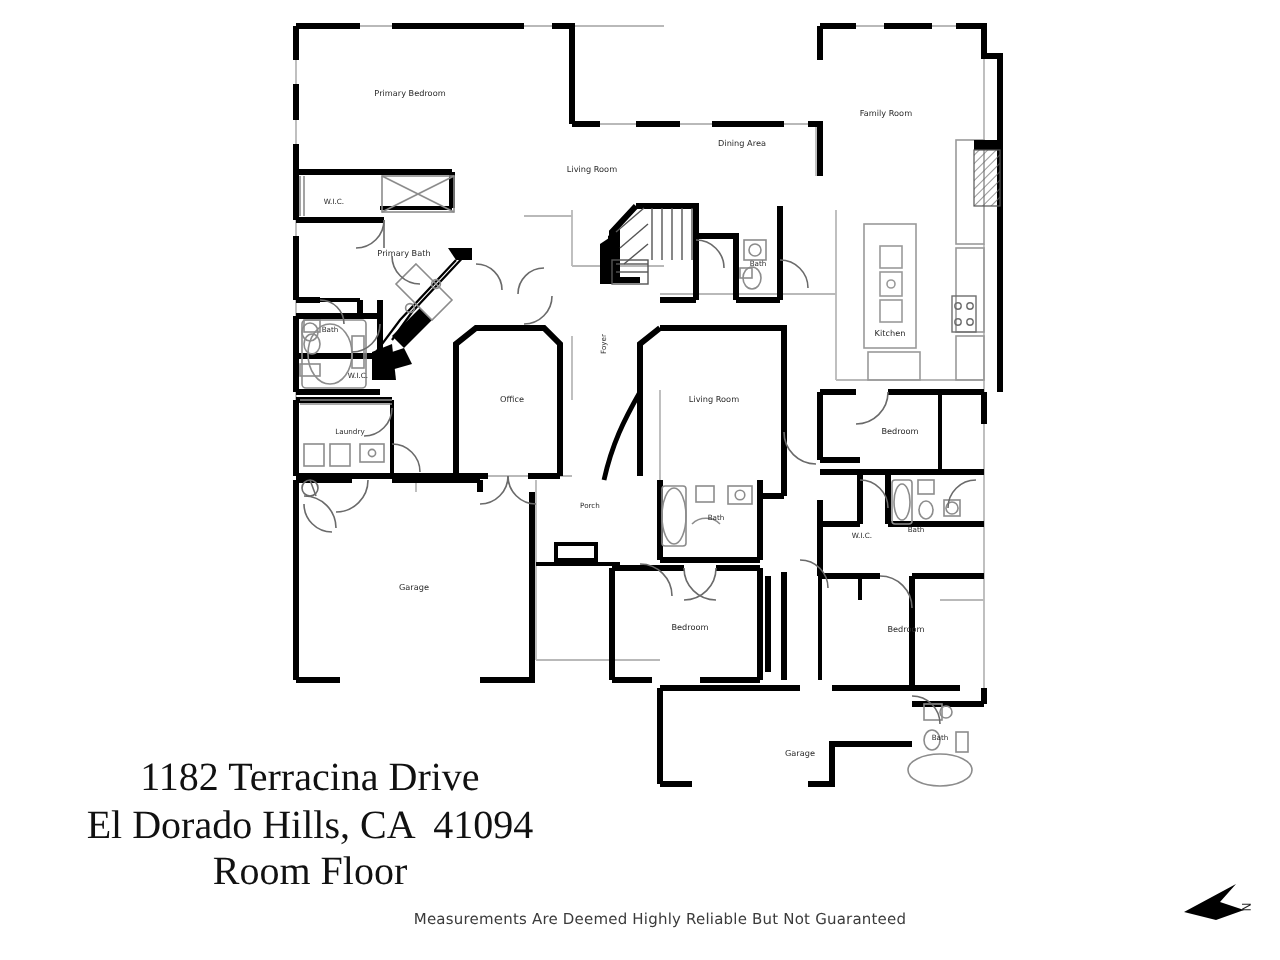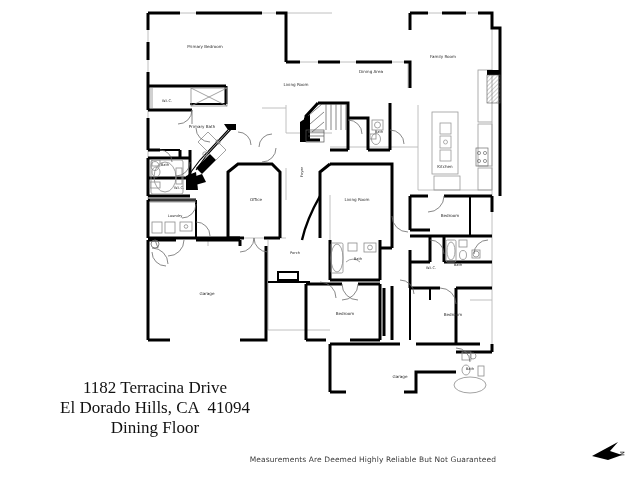--- a/index.html
+++ b/index.html
@@ -32,29 +32,29 @@
     position: absolute;
     left: 30px;
     top: 378px;
     width: 250px;
     text-align: center;
     font-family: "Liberation Serif", serif;
     color: #111111;
     line-height: 1.18;
   }
   .addr-line {
-    font-size: 17px;
+    font-size: 20px;
     white-space: pre;
   }
   .disclaimer {
     position: absolute;
-    left: 136px;
+    left: 150px;
     top: 455px;
     width: 360px;
-    text-align: right;
+    text-align: center;
     font-family: "DejaVu Sans", sans-serif;
     font-size: 7.5px;
     color: #3b3b3b;
     letter-spacing: 0.1px;
   }
   .compass {
     position: absolute;
     left: 588px;
     top: 438px;
     width: 44px;
@@ -421,21 +421,21 @@
       <text class="rlabel sm" x="458" y="265">Bath</text>
       <text class="rlabel" x="453" y="315">Bedroom</text>
       <text class="rlabel" x="400" y="377">Garage</text>
       <text class="rlabel sm" x="470" y="369">Bath</text>
     </g>
   </svg>
 
   <div class="addr-block">
     <div class="addr-line">1182 Terracina Drive</div>
     <div class="addr-line">El Dorado Hills, CA  41094</div>
-    <div class="addr-line">Dining Floor</div>
+    <div class="addr-line">Room Floor</div>
   </div>
 
   <div class="disclaimer">Measurements Are Deemed Highly Reliable But Not Guaranteed</div>
 
   <div class="compass">
     <svg viewBox="0 0 44 26" width="44" height="26">
       <polygon points="4,18 30,4 22,13 34,17 20,22" fill="#000000"></polygon>
     </svg>
     <span class="compass-n">N</span>
   </div>

